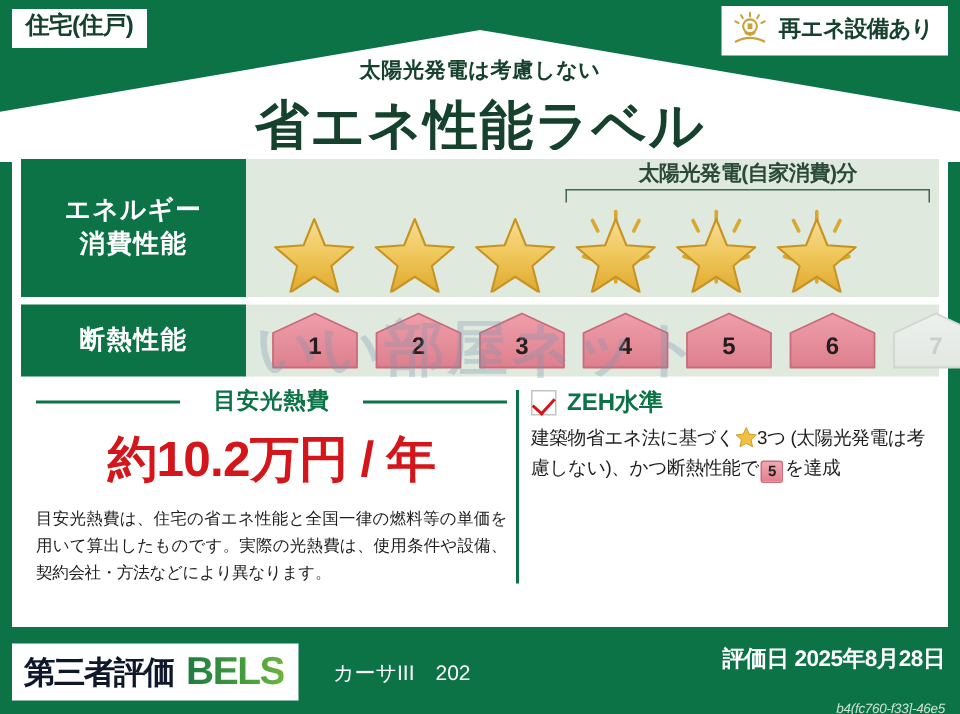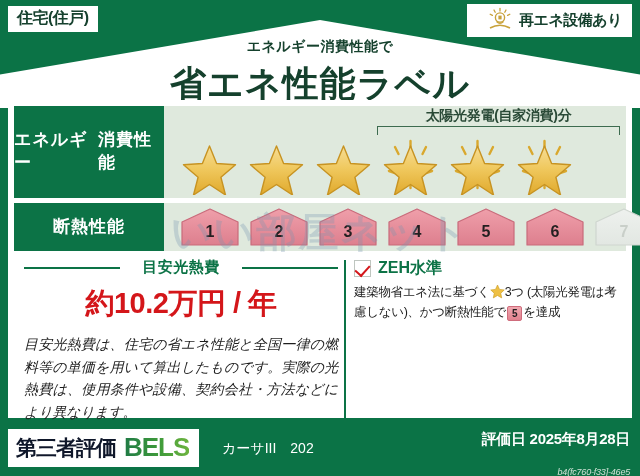--- a/index.html
+++ b/index.html
@@ -19,21 +19,21 @@
     position: absolute; left: 8px; top: 6px;
     background: #ffffff; color: #16412e;
     padding: 4px 9px 5px 9px;
     font-size: 16px; font-weight: bold;
     letter-spacing: -0.5px;
     line-height: 1.05;
   }
   .badge-renew {
     position: absolute; right: 8px; top: 4px;
     background: #ffffff;
-    padding: 3px 10px 4px 20px;
+    padding: 3px 10px 4px 6px;
     display: flex; align-items: center; gap: 6px;
     color: #16412e; font-size: 15px; font-weight: bold;
     letter-spacing: -0.5px; line-height: 1.05;
   }
   .sun-icon { width: 26px; height: 26px; display: block; }
 
   
   .roof {
     position: absolute; left: 0; top: 20px;
     width: 640px; height: 88px;
@@ -51,21 +51,21 @@
     position: absolute; left: 8px; top: 100px;
     width: 624px; height: 318px;
     background: #ffffff;
     padding: 6px;
   }
 
   
   .perf-row { display: flex; align-items: stretch; margin-bottom: 5px; }
   .perf-label {
     background: #0c7346; color: #ffffff;
-    display: flex; flex-direction: row; align-items: center; justify-content: center;
+    display: flex; flex-direction: column; align-items: center; justify-content: center;
     font-weight: bold; letter-spacing: 1px; line-height: 1.35;
     flex: 0 0 150px;
   }
   .perf-label.energy { font-size: 17px; height: 92px; }
   .perf-label.insul  { font-size: 17px; height: 48px; }
   .perf-value {
     flex: 1; background: #dfe9dd; position: relative;
   }
 
   
@@ -98,26 +98,25 @@
   .divider {
     width: 2px; background: #0c7346; margin: 2px 8px 2px 0; flex: 0 0 2px;
   }
   .col-right { flex: 1; padding-right: 8px; }
 
   .cost-head { display: flex; align-items: center; gap: 22px; }
   .cost-head .rule { flex: 1; height: 2px; background: #0c7346; }
   .cost-head .ch-text { font-size: 15px; font-weight: bold; color: #0c7346; letter-spacing: 0.5px; }
   .cost-amount {
     text-align: center; color: #d4161a; font-weight: bold;
-    font-size: 29px; letter-spacing: -0.5px; margin: 7px 0 9px 0;
+    font-size: 33px; letter-spacing: -0.5px; margin: 7px 0 9px 0;
   }
   .cost-note {
-    font-size: 14px; color: #1d1d1d; line-height: 1.62; text-align: justify;
+    font-size: 11px; color: #1d1d1d; line-height: 1.62; text-align: justify;
     letter-spacing: -0.2px;
-    font-style: italic;
   }
 
   .zeh-item { margin-bottom: 4px; }
   .zeh-head { display: flex; align-items: center; gap: 7px; }
   .check-box {
     width: 17px; height: 17px; border: 1.5px solid #bfc6c0; background: #fff;
     position: relative; flex: 0 0 17px;
   }
   .check-box::after {
     content: ""; position: absolute; left: 3px; top: 1px;
@@ -197,21 +196,21 @@
         <rect x="11.4" y="8.6" width="3.2" height="3.8" fill="#c8a23a"></rect>
         <path d="M9.5 14.5 Q13 18 16.5 14.5" fill="none" stroke="#c8a23a" stroke-width="1.3"></path>
         <path d="M3 21 Q13 15.5 23 21" fill="none" stroke="#c8a23a" stroke-width="1.6"></path>
       </svg>
     </span>
     <span>再エネ設備あり</span>
   </div>
 
   <div class="roof"></div>
   <div class="titles">
-    <div class="title-sub">エネルギー消費性能で</div>
+    <div class="title-sub">太陽光発電は考慮しない</div>
     <div class="title-main">省エネ性能ラベル</div>
   </div>
 
   <div class="body-white">
 
     <div class="perf-row">
       <div class="perf-label energy">
         <span>エネルギー</span>
         <span>消費性能</span>
       </div>

